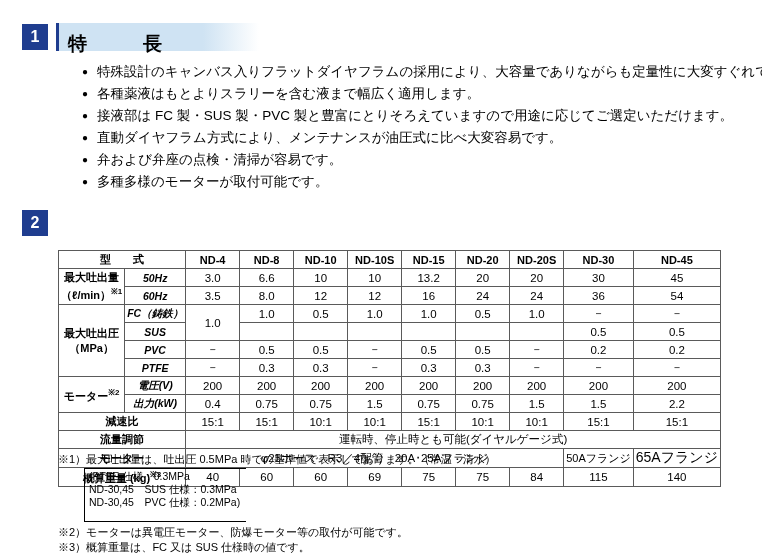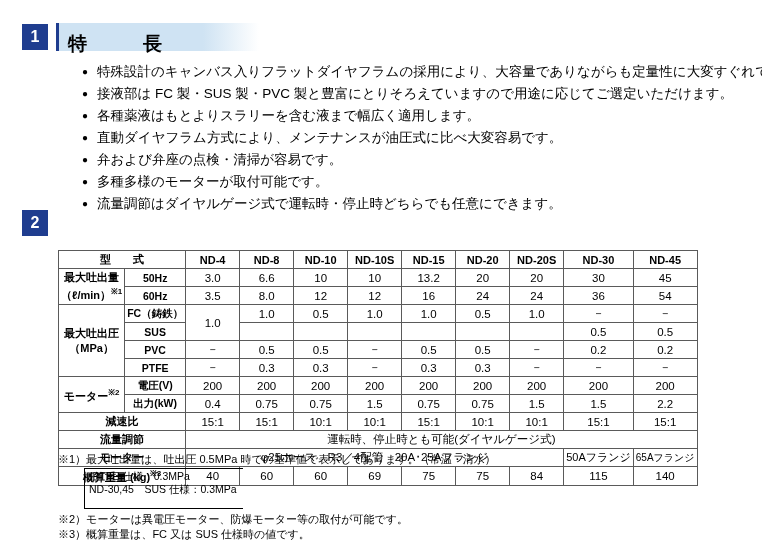--- a/index.html
+++ b/index.html
@@ -120,20 +120,21 @@
   }
   td.lbl {
     background: #cfe8e4;
     font-weight: bold;
     font-size: 11px;
   }
   td.lbl-sm {
     background: #cfe8e4;
     font-weight: bold;
     font-size: 10.5px;
+    font-style: italic;
   }
   td.val { font-size: 11.5px; }
   .sup { font-size: 8px; vertical-align: super; }
 
   
   #notes {
     position: absolute;
     left: 58px;
     top: 452px;
     width: 690px;
@@ -159,26 +160,25 @@
 <div id="features-section">
   <div class="section-header">
     <div class="sec-num">1</div>
     <div class="sec-title-wrap">
       <div class="sec-bar" style="width:200px;"></div>
       <div class="sec-title">特　　長</div>
     </div>
   </div>
   <ul class="feature-list">
     <li>特殊設計のキャンバス入りフラットダイヤフラムの採用により、大容量でありながらも定量性に大変すぐれています。</li>
+    <li>各種薬液はもとよりスラリーを含む液まで幅広く適用します。</li>
     <li>接液部は FC 製・SUS 製・PVC 製と豊富にとりそろえていますので用途に応じてご選定いただけます。</li>
-    <li>各種薬液はもとよりスラリーを含む液まで幅広く適用します。</li>
     <li>直動ダイヤフラム方式により、メンテナンスが油圧式に比べ大変容易です。</li>
     <li>弁および弁座の点検・清掃が容易です。</li>
     <li>多種多様のモーターが取付可能です。</li>
-    <li>流量調節はダイヤルゲージ式で運転時・停止時どちらでも任意にできます。</li>
   </ul>
 </div>
 
 <div id="spec-section">
   <div class="section-header">
     <div class="sec-num">2</div>
   </div>
 
   <table class="spec">
     <colgroup>
@@ -336,21 +336,21 @@
 
     <tr>
       <td class="lbl" colspan="2">流量調節</td>
       <td class="val" colspan="9">運転時、停止時とも可能(ダイヤルゲージ式)</td>
     </tr>
 
     <tr>
       <td class="lbl" colspan="2">モーター</td>
       <td class="val" colspan="7">φ25ホース　R3／4配管　20A･25Aフランジ</td>
       <td class="val" style="font-size:11px">50Aフランジ</td>
-      <td class="val" style="font-size:10px">65Aフランジ</td>
+      <td class="val" style="font-size:14px">65Aフランジ</td>
     </tr>
 
     <tr>
       <td class="lbl" colspan="2"><span>概算重量 (kg)</span><span class="sup">※3</span></td>
       <td class="val">40</td>
       <td class="val">60</td>
       <td class="val">60</td>
       <td class="val">69</td>
       <td class="val">75</td>
       <td class="val">75</td>
@@ -360,16 +360,17 @@
     </tr>
   </tbody>
     </table>
 </div>
 
 <div id="notes">
   <div class="note-line">※1）最大吐出量は、吐出圧 0.5MPa 時での基準値で表示してあります。（常温・清水）</div>
   <div class="note-box">
     <div>(PTFE 仕様：0.3MPa</div>
     <div> ND-30,45　SUS 仕様：0.3MPa</div>
+    <div> ND-30,45　PVC 仕様：0.2MPa)</div>
   </div>
   <div class="note-line">※2）モーターは異電圧モーター、防爆モーター等の取付が可能です。</div>
   <div class="note-line">※3）概算重量は、FC 又は SUS 仕様時の値です。</div>
 </div>
 
 </body></html>

